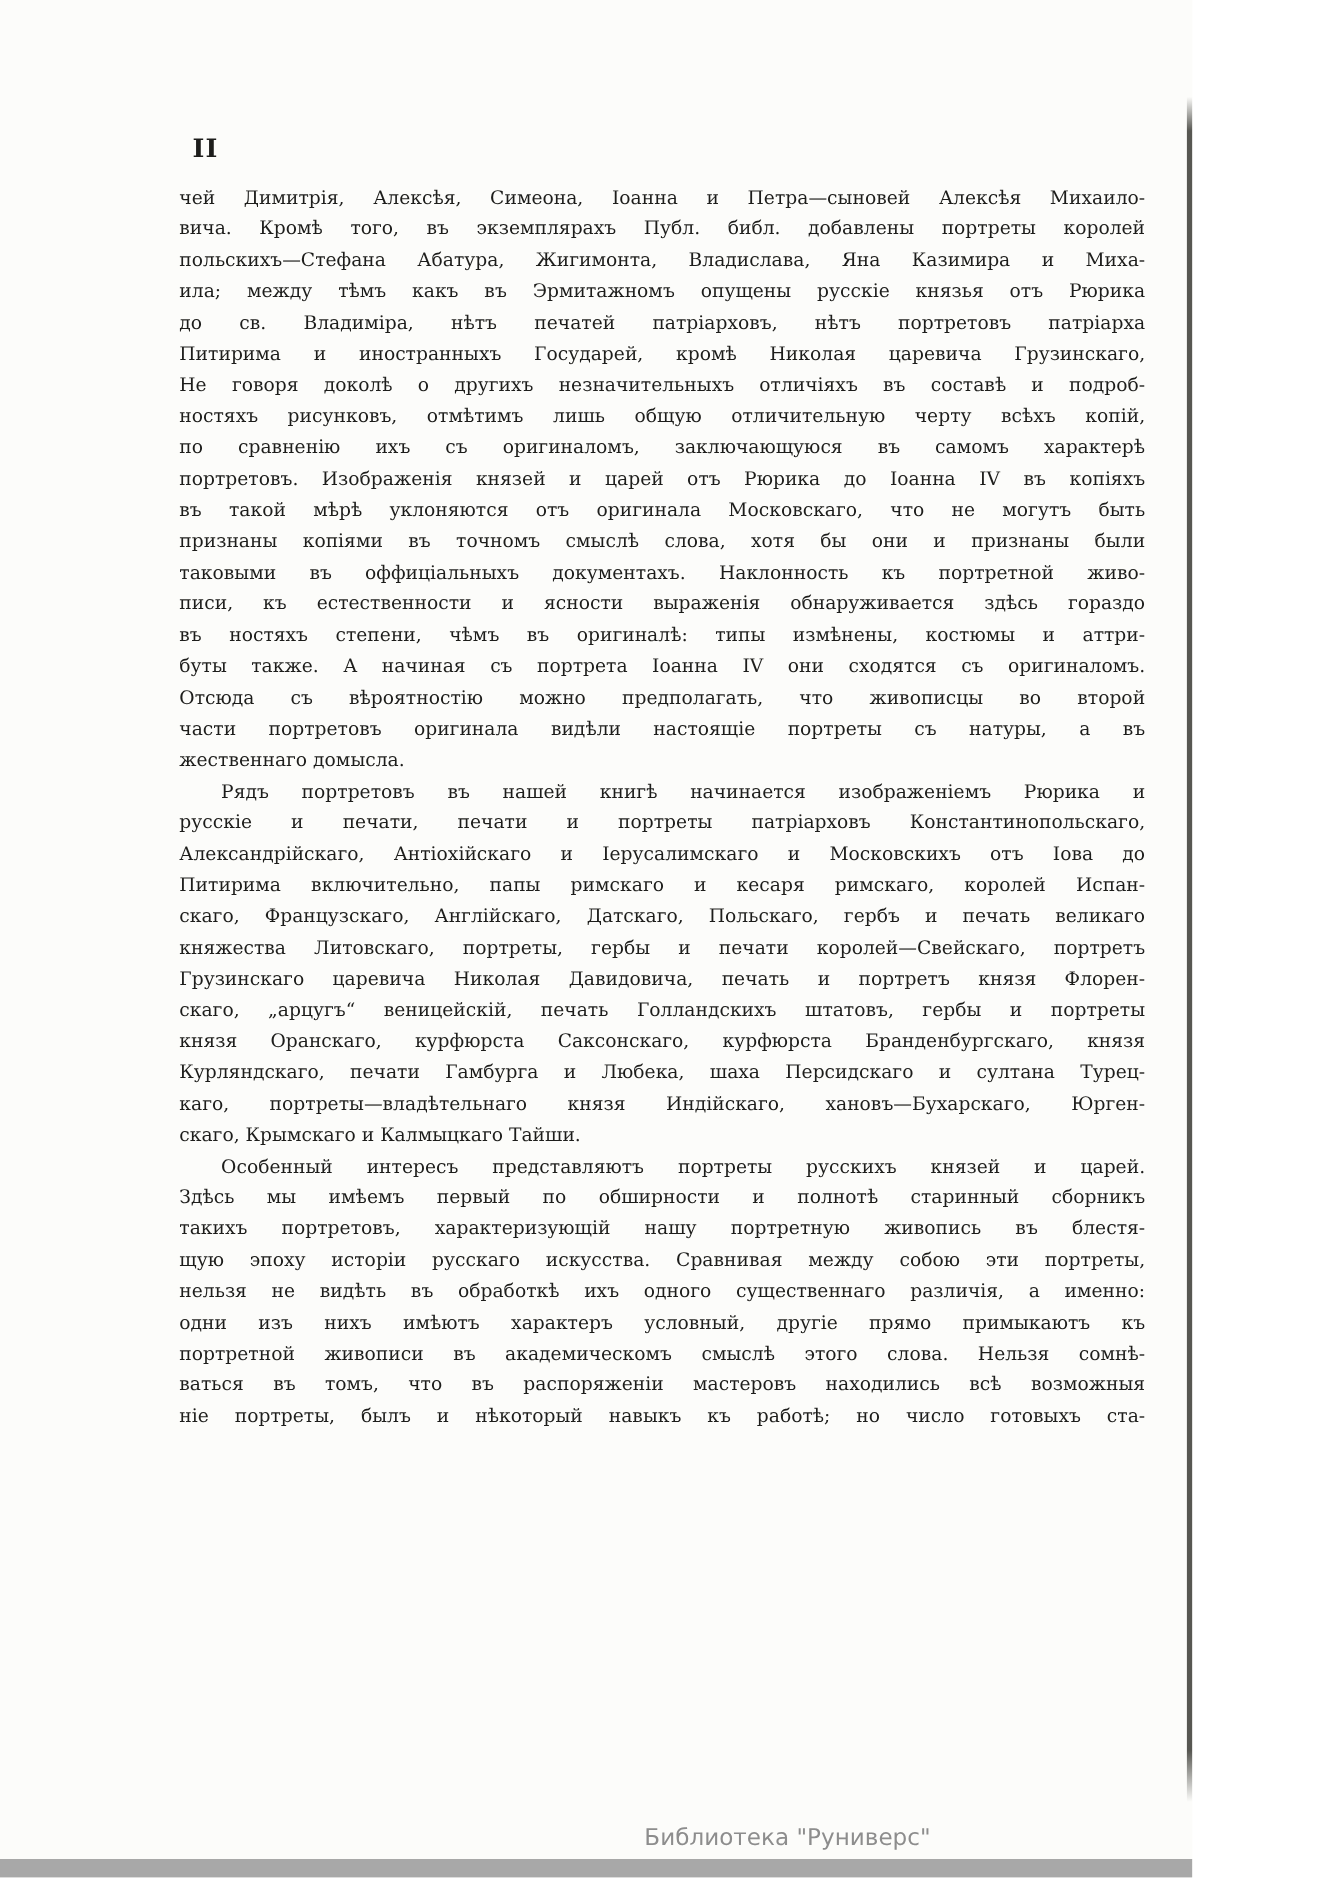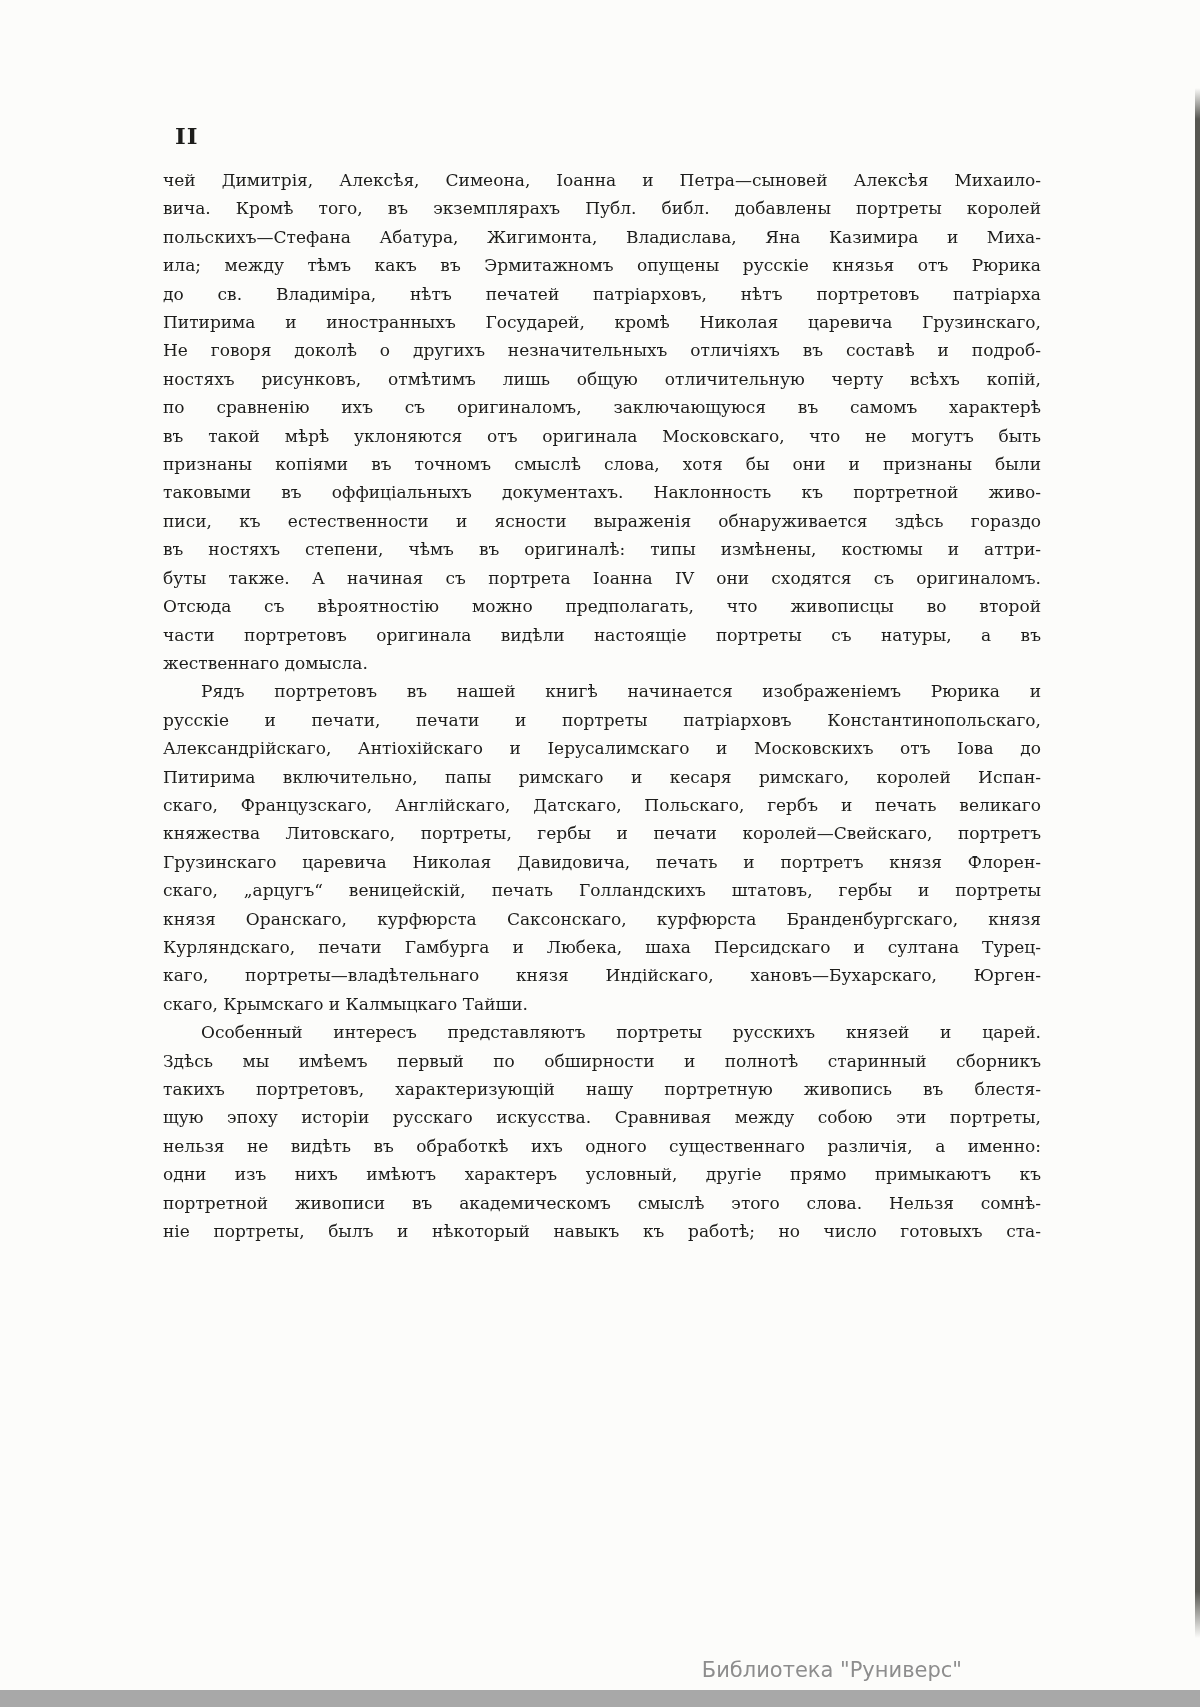--- a/index.html
+++ b/index.html
@@ -2,21 +2,21 @@
 <html><head>
 <meta charset="utf-8">
 <style>
   html, body {
     margin: 0;
     padding: 0;
     background: #ffffff;
   }
   .page {
     position: relative;
-    width: 1200px;
+    width: 1084px;
     height: 1707px;
     background: #fcfcfa;
     font-family: "DejaVu Serif", serif;
     color: #1d1d1b;
     overflow: hidden;
   }
   .page-number {
     position: absolute;
     left: 175px;
     top: 122px;
@@ -83,20 +83,21 @@
   <div class="para">
         <div class="line">чей Димитрія, Алексѣя, Симеона, Іоанна и Петра—сыновей Алексѣя Михаило-</div>
         <div class="line">вича. Кромѣ того, въ экземплярахъ Публ. библ. добавлены портреты королей</div>
         <div class="line">польскихъ—Стефана Абатура, Жигимонта, Владислава, Яна Казимира и Миха-</div>
         <div class="line">ила; между тѣмъ какъ въ Эрмитажномъ опущены русскіе князья отъ Рюрика</div>
         <div class="line">до св. Владиміра, нѣтъ печатей патріарховъ, нѣтъ портретовъ патріарха</div>
         <div class="line">Питирима и иностранныхъ Государей, кромѣ Николая царевича Грузинскаго,</div>
         <div class="line">Не говоря доколѣ о другихъ незначительныхъ отличіяхъ въ составѣ и подроб-</div>
         <div class="line">ностяхъ рисунковъ, отмѣтимъ лишь общую отличительную черту всѣхъ копій,</div>
         <div class="line">по сравненію ихъ съ оригиналомъ, заключающуюся въ самомъ характерѣ</div>
+        <div class="line">портретовъ. Изображенія князей и царей отъ Рюрика до Іоанна IV въ копіяхъ</div>
         <div class="line">въ такой мѣрѣ уклоняются отъ оригинала Московскаго, что не могутъ быть</div>
         <div class="line">признаны копіями въ точномъ смыслѣ слова, хотя бы они и признаны были</div>
         <div class="line">таковыми въ оффиціальныхъ документахъ. Наклонность къ портретной живо-</div>
         <div class="line">писи, къ естественности и ясности выраженія обнаруживается здѣсь гораздо</div>
         <div class="line">въ ностяхъ степени, чѣмъ въ оригиналѣ: типы измѣнены, костюмы и аттри-</div>
         <div class="line">буты также. А начиная съ портрета Іоанна IV они сходятся съ оригиналомъ.</div>
         <div class="line">Отсюда съ вѣроятностію можно предполагать, что живописцы во второй</div>
         <div class="line">части портретовъ оригинала видѣли настоящіе портреты съ натуры, а въ</div>
         <div class="line last">жественнаго домысла.</div>
       </div>
@@ -115,20 +116,21 @@
         <div class="line last">скаго, Крымскаго и Калмыцкаго Тайши.</div>
       </div>
       <div class="para indent">
         <div class="line">Особенный интересъ представляютъ портреты русскихъ князей и царей.</div>
         <div class="line">Здѣсь мы имѣемъ первый по обширности и полнотѣ старинный сборникъ</div>
         <div class="line">такихъ портретовъ, характеризующій нашу портретную живопись въ блестя-</div>
         <div class="line">щую эпоху исторіи русскаго искусства. Сравнивая между собою эти портреты,</div>
         <div class="line">нельзя не видѣть въ обработкѣ ихъ одного существеннаго различія, а именно:</div>
         <div class="line">одни изъ нихъ имѣютъ характеръ условный, другіе прямо примыкаютъ къ</div>
         <div class="line">портретной живописи въ академическомъ смыслѣ этого слова. Нельзя сомнѣ-</div>
+        <div class="line">ваться въ томъ, что въ распоряженіи мастеровъ находились всѣ возможныя</div>
         <div class="line">ніе портреты, былъ и нѣкоторый навыкъ къ работѣ; но число готовыхъ ста-</div>
       </div>
     </div>
 
   <div class="watermark">Библиотека "Руниверс"</div>
 
   <div class="right-edge"></div>
   <div class="bottom-bar"></div>
 </div>
 

